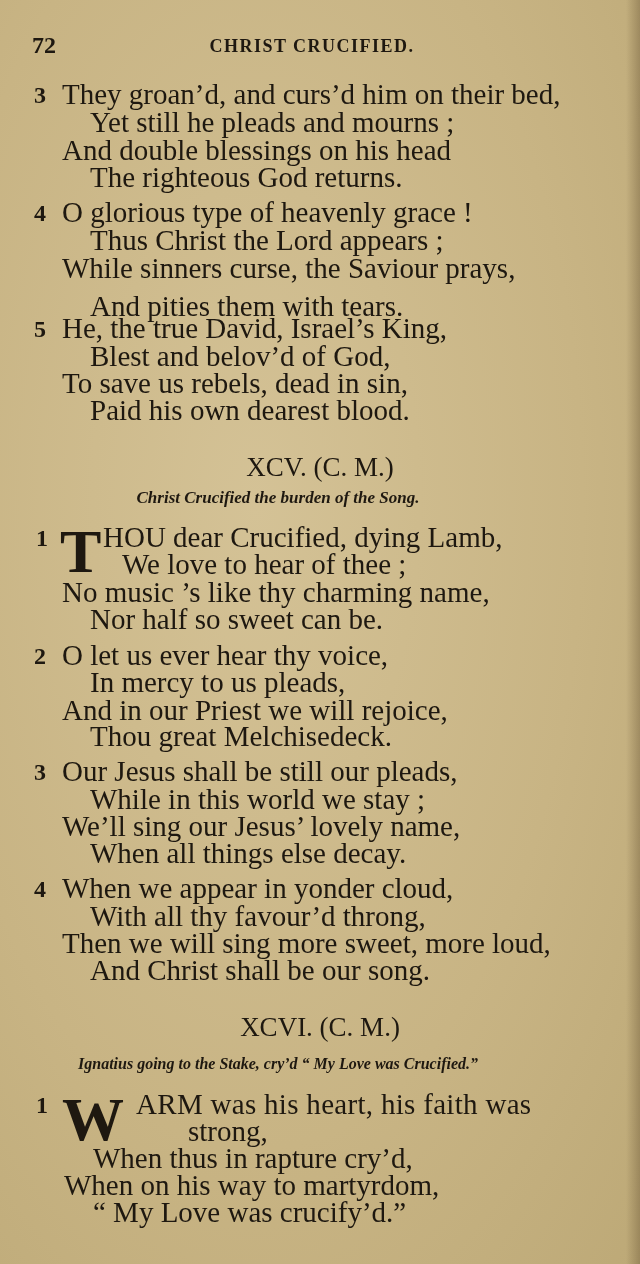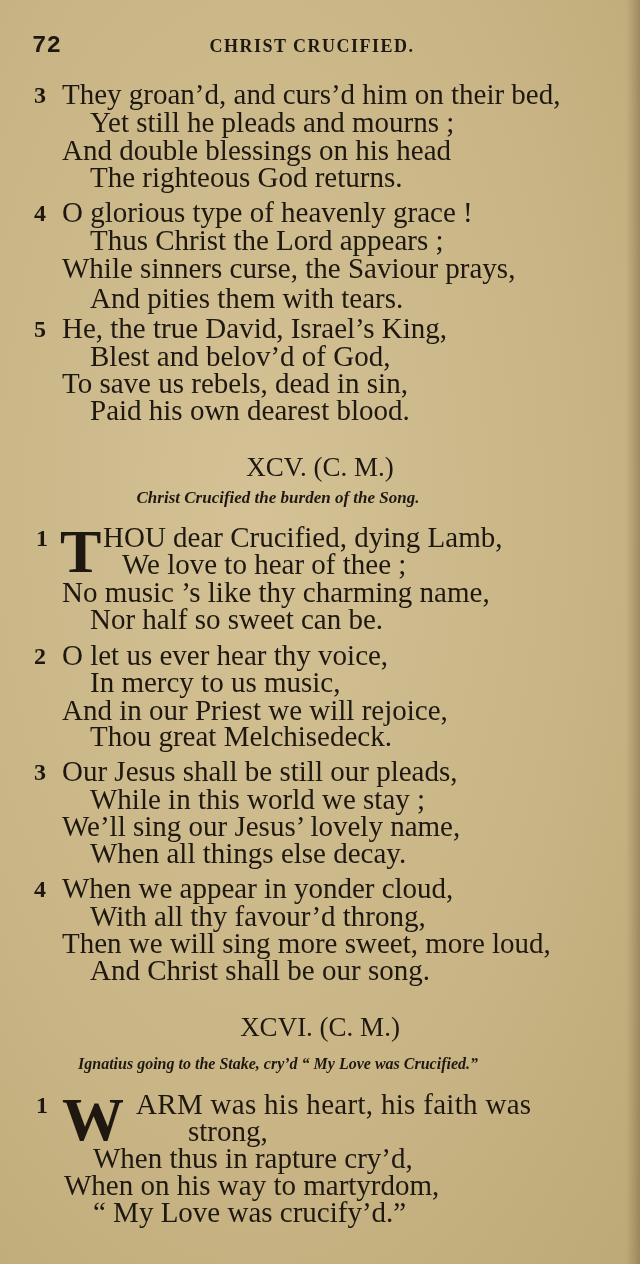--- a/index.html
+++ b/index.html
@@ -3,21 +3,21 @@
 <meta charset="utf-8">
 <style>
   html, body { margin:0; padding:0; }
   body { width:640px; height:1264px; background:#c9b689; overflow:hidden; position:relative;
     font-family:"Liberation Serif","DejaVu Serif",serif; color:#1e1810; }
   .page { position:absolute; inset:0;
     background: radial-gradient(ellipse at 40% 40%, #d4c296 0%, #c8b484 60%, #bda977 100%); }
   .edge { position:absolute; right:0; top:0; width:14px; height:1264px;
     background:linear-gradient(90deg, rgba(0,0,0,0) 0%, rgba(90,70,40,0.35) 100%); }
   .runhead { position:absolute; top:32px; left:0; width:640px; height:30px; }
-  .pagenum { position:absolute; left:32px; top:0; font-size:24px; font-weight:bold;font-family:Liberation Mono, monospace; }
+  .pagenum { position:absolute; left:32px; top:0; font-size:24px; font-weight:bold; }
   .runtitle { position:absolute; left:0; width:624px; text-align:center; top:4px; font-size:18px; font-weight:bold; letter-spacing:1.5px; }
   .line { position:absolute; font-size:29px; white-space:nowrap; line-height:1; }
   .num { position:absolute; font-size:24px; font-weight:bold; }
   .hymn-title { position:absolute; left:0; width:640px; text-align:center; font-size:27px; }
   .subtitle { position:absolute; left:0; width:556px; text-align:center; font-size:17px; font-style:italic; font-weight:bold; }
   .dropcap { position:absolute; font-size:62px; font-weight:bold; line-height:1; }
 </style>
 </head>
 <body>
 
@@ -32,41 +32,41 @@
 <span class="num" style="left:34px;top:82px">3</span>
 <span class="line" style="left:62px;top:80px">They groan’d, and curs’d him on their bed,</span>
 <span class="line" style="left:90px;top:108px">Yet still he pleads and mourns ;</span>
 <span class="line" style="left:62px;top:136px">And double blessings on his head</span>
 <span class="line" style="left:90px;top:163px">The righteous God returns.</span>
 
 <span class="num" style="left:34px;top:200px">4</span>
 <span class="line" style="left:62px;top:198px">O glorious type of heavenly grace !</span>
 <span class="line" style="left:90px;top:226px">Thus Christ the Lord appears ;</span>
 <span class="line" style="left:62px;top:254px">While sinners curse, the Saviour prays,</span>
-<span class="line" style="left:90px;top:284px">And pities them with tears.</span>
+<span class="line" style="left:90px;top:292px">And pities them with tears.</span>
 
 <span class="num" style="left:34px;top:316px">5</span>
 <span class="line" style="left:62px;top:314px">He, the true David, Israel’s King,</span>
 <span class="line" style="left:90px;top:342px">Blest and belov’d of God,</span>
 <span class="line" style="left:62px;top:369px">To save us rebels, dead in sin,</span>
 <span class="line" style="left:90px;top:396px">Paid his own dearest blood.</span>
 
 <div class="hymn-title" style="top:452px">XCV. (C. M.)</div>
 <div class="subtitle" style="top:488px">Christ Crucified the burden of the Song.</div>
 
 <span class="num" style="left:36px;top:525px">1</span>
 <span class="dropcap" style="left:60px;top:520px">T</span>
 <span class="line" style="left:103px;top:523px">HOU dear Crucified, dying Lamb,</span>
 <span class="line" style="left:122px;top:550px">We love to hear of thee ;</span>
 <span class="line" style="left:62px;top:578px">No music ’s like thy charming name,</span>
 <span class="line" style="left:90px;top:605px">Nor half so sweet can be.</span>
 
 <span class="num" style="left:34px;top:643px">2</span>
 <span class="line" style="left:62px;top:641px">O let us ever hear thy voice,</span>
-<span class="line" style="left:90px;top:668px">In mercy to us music,</span>
+<span class="line" style="left:90px;top:668px">In mercy to us pleads,</span>
 <span class="line" style="left:62px;top:696px">And in our Priest we will rejoice,</span>
 <span class="line" style="left:90px;top:722px">Thou great Melchisedeck.</span>
 
 <span class="num" style="left:34px;top:759px">3</span>
 <span class="line" style="left:62px;top:757px">Our Jesus shall be still our pleads,</span>
 <span class="line" style="left:90px;top:785px">While in this world we stay ;</span>
 <span class="line" style="left:62px;top:812px">We’ll sing our Jesus’ lovely name,</span>
 <span class="line" style="left:90px;top:839px">When all things else decay.</span>
 
 <span class="num" style="left:34px;top:876px">4</span>

